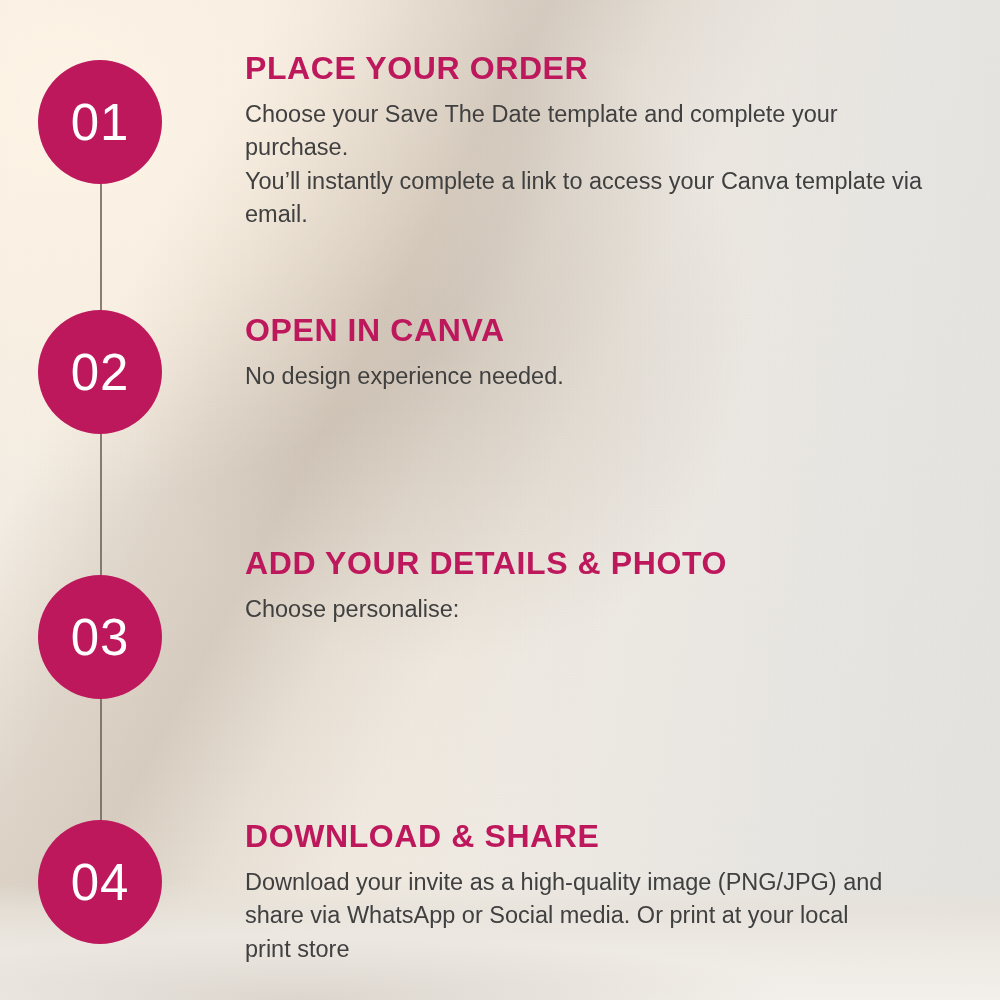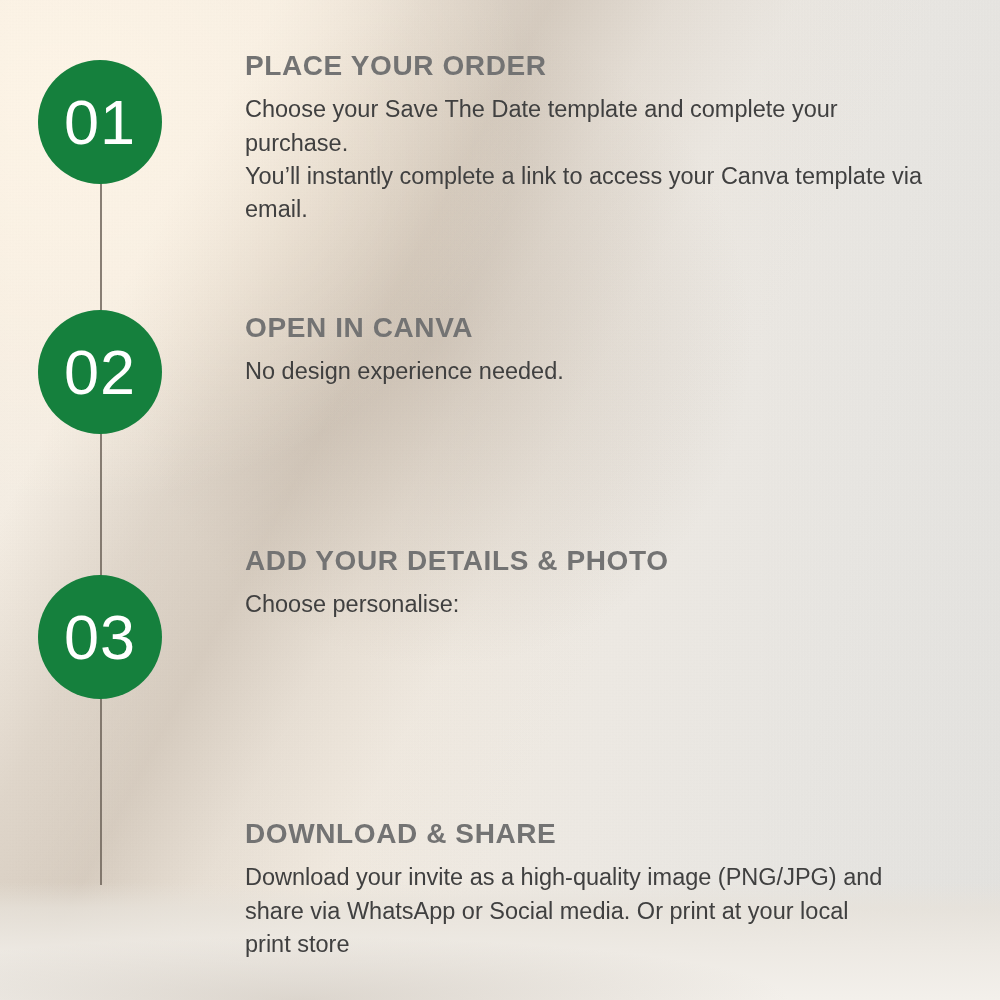--- a/index.html
+++ b/index.html
@@ -64,40 +64,40 @@
     width: 1.5px;
     background: #6b6258;
     opacity: 0.8;
   }
 
   .badge {
     position: absolute;
     width: 124px;
     height: 124px;
     border-radius: 50%;
-    background: #15803d;
+    background: #be185d;
     color: #ffffff;
     display: flex;
     align-items: center;
     justify-content: center;
-    font-size: 63px;
+    font-size: 51px;
     font-weight: 300;
     letter-spacing: 1px;
     font-family: "Liberation Sans", sans-serif;
   }
 
   .text-col {
     position: absolute;
     left: 245px;
     width: 700px;
   }
 
   .step-title {
-    color: #737373;
-    font-size: 28px;
+    color: #be185d;
+    font-size: 32px;
     font-weight: 700;
     letter-spacing: 0.6px;
     margin-bottom: 11px;
     line-height: 1.15;
   }
 
   .step-body {
     color: #404040;
     font-size: 23.5px;
     line-height: 1.42;
@@ -166,20 +166,23 @@
   <div class="badge" style="left:38px; top:575px;">
     <span>03</span>
   </div>
   <div class="text-col" style="top:545px;">
     <div class="step-title">ADD YOUR DETAILS &amp; PHOTO</div>
     <div class="step-body">
       <p>Choose personalise:</p>
     </div>
   </div>
 
+  <div class="badge" style="left:38px; top:820px;">
+    <span>04</span>
+  </div>
   <div class="text-col" style="top:818px; width:640px;">
     <div class="step-title">DOWNLOAD &amp; SHARE</div>
     <div class="step-body">
       <p>Download your invite as a high-quality image (PNG/JPG) and share via WhatsApp or Social media. Or print at your local print store</p>
     </div>
   </div>
 
 </div>
 
 </body></html>

